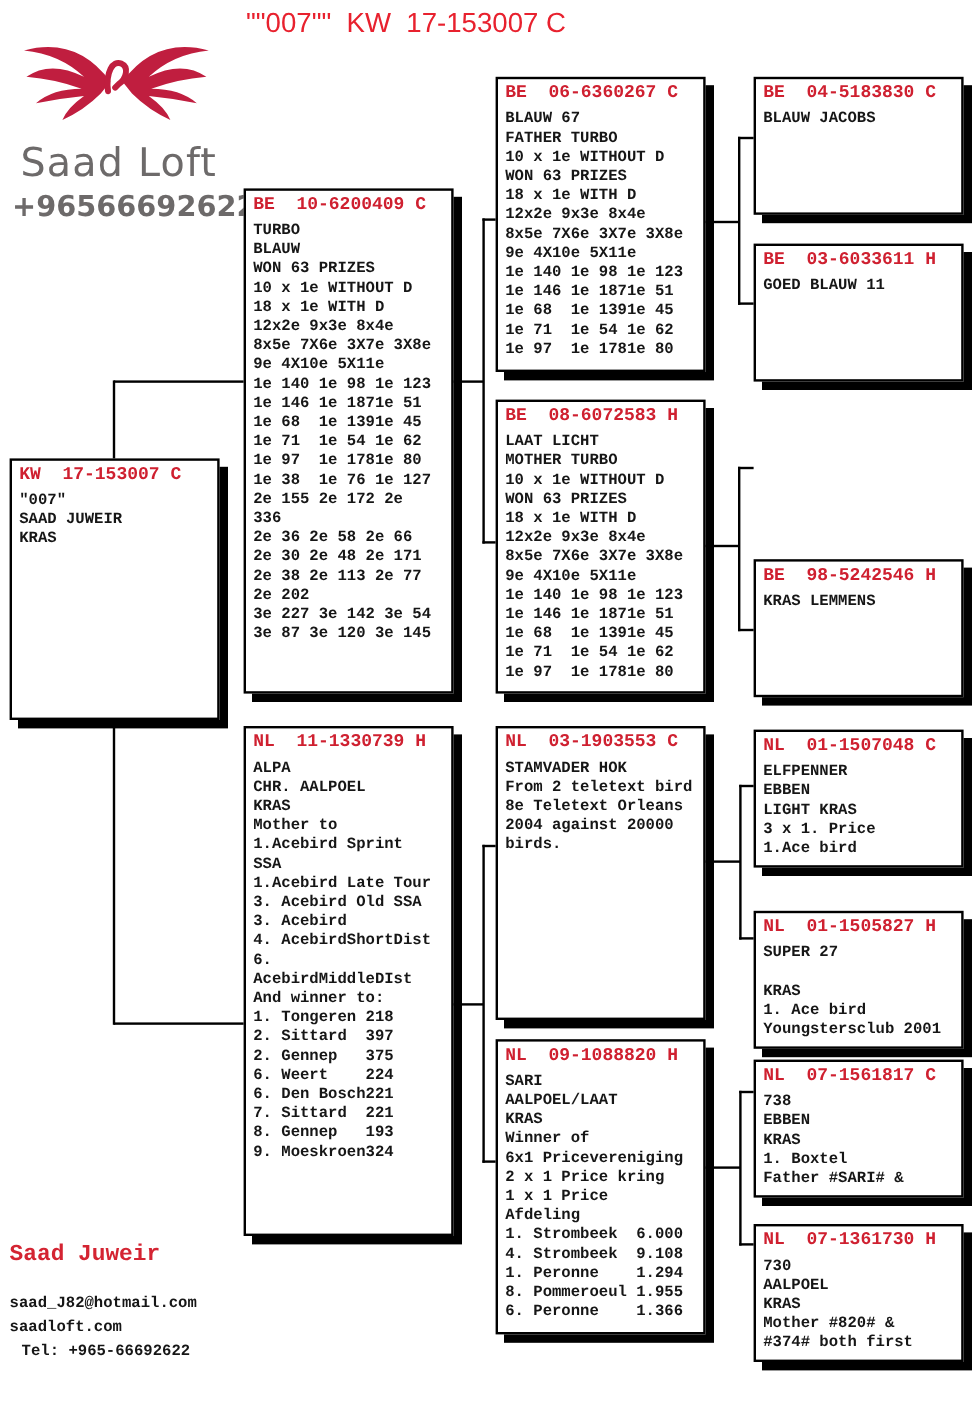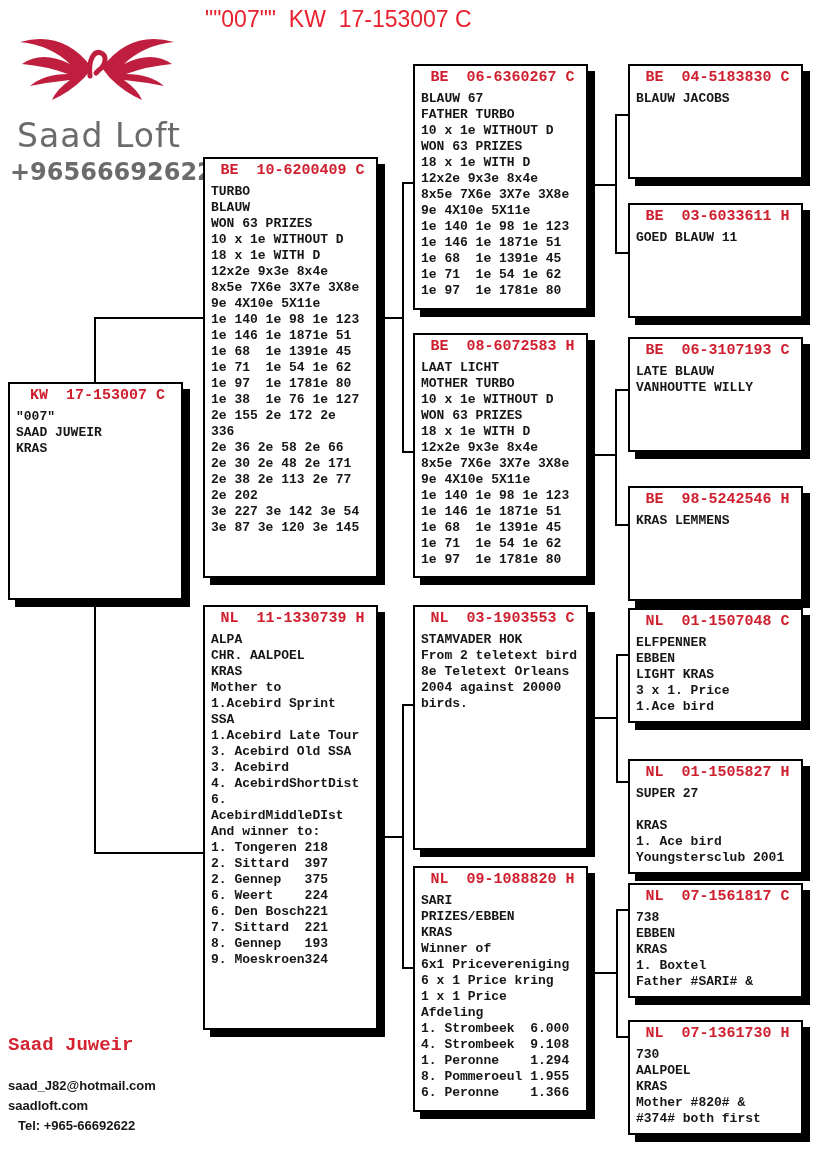--- a/index.html
+++ b/index.html
@@ -15,49 +15,49 @@
               font-family:"DejaVu Sans", sans-serif;font-size:24px;font-weight:bold;color:#6d6a6a;}
 
   .main-title{position:absolute;left:205px;top:6px;width:560px;
               font-family:"Liberation Sans", sans-serif;font-size:23px;color:#e8212e;
               white-space:pre;}
 
   
   .box{position:absolute;background:#fff;border:2px solid #000;box-sizing:border-box;
        box-shadow:7px 7px 0 #000;padding:3px 2px 0 6px;overflow:hidden;}
   .box-ring{font-family:"Liberation Mono", monospace;font-weight:bold;font-size:15px;
-            color:#cf2030;white-space:pre;margin-bottom:5px;text-align:center;}
+            color:#cf2030;white-space:pre;margin-bottom:5px;}
   .box-line{font-family:"Liberation Mono", monospace;font-weight:bold;font-size:13px;
             line-height:16px;color:#161616;white-space:pre;min-height:16px;}
 
   .box-kw   {left:8px;  top:382px; width:175px; height:218px;}
   .box-be10 {left:203px;top:157px; width:175px; height:421px;}
   .box-nl11 {left:203px;top:605px; width:175px; height:425px;}
   .box-be06 {left:413px;top:64px;  width:175px; height:246px;}
   .box-be08 {left:413px;top:333px; width:175px; height:245px;}
   .box-nl03 {left:413px;top:605px; width:175px; height:245px;}
   .box-nl09 {left:413px;top:866px; width:175px; height:246px;}
   .box-be04 {left:628px;top:64px;  width:175px; height:115px;}
   .box-be03 {left:628px;top:203px; width:175px; height:115px;}
   .box-be06b{left:628px;top:337px; width:175px; height:115px;}
-  .box-be98 {left:628px;top:466px; width:175px; height:115px;margin-top:20px;}
+  .box-be98 {left:628px;top:466px; width:175px; height:115px;}
   .box-nl01a{left:628px;top:608px; width:175px; height:115px;}
   .box-nl01b{left:628px;top:759px; width:175px; height:115px;}
   .box-nl07a{left:628px;top:883px; width:175px; height:115px;}
   .box-nl07b{left:628px;top:1020px;width:175px; height:115px;}
 
   
   .hline,.vline{position:absolute;background:#000;}
   .hline{height:2px;}
   .vline{width:2px;}
 
   
   .owner{position:absolute;left:8px;top:1034px;font-family:"Liberation Mono", monospace;
          font-weight:bold;font-size:19px;color:#d42432;}
-  .contact{position:absolute;left:8px;font-family:Liberation Sans, sans-serif;
+  .contact{position:absolute;left:8px;font-family:Liberation Mono, monospace;
            font-weight:bold;font-size:13px;color:#161616;}
   .contact-email{top:1078px;} .contact-site{top:1098px;} .contact-tel{top:1118px;margin-left:10px;}
   .credit{position:absolute;right:2px;top:1190px;font-family:"Liberation Mono", monospace;
           font-weight:bold;font-style:italic;font-size:12px;color:#161616;}
 </style>
 </head>
 <body>
 
 <div class="page">
 
@@ -181,25 +181,25 @@
         <div class="box-line">From 2 teletext bird</div>
         <div class="box-line">8e Teletext Orleans</div>
         <div class="box-line">2004 against 20000</div>
         <div class="box-line">birds.</div>
       </div>
   </div>
   <div class="box box-nl09">
     <div class="box-ring">NL  09-1088820 H</div>
     <div>
         <div class="box-line">SARI</div>
-        <div class="box-line">PRIZES/EBBEN</div>
+        <div class="box-line">AALPOEL/LAAT</div>
         <div class="box-line">KRAS</div>
         <div class="box-line">Winner of</div>
         <div class="box-line">6x1 Pricevereniging</div>
-        <div class="box-line">6 x 1 Price kring</div>
+        <div class="box-line">2 x 1 Price kring</div>
         <div class="box-line">1 x 1 Price</div>
         <div class="box-line">Afdeling</div>
         <div class="box-line">1. Strombeek  6.000</div>
         <div class="box-line">4. Strombeek  9.108</div>
         <div class="box-line">1. Peronne    1.294</div>
         <div class="box-line">8. Pommeroeul 1.955</div>
         <div class="box-line">6. Peronne    1.366</div>
       </div>
   </div>
 
@@ -208,27 +208,20 @@
     <div>
         <div class="box-line">BLAUW JACOBS</div>
       </div>
   </div>
   <div class="box box-be03">
     <div class="box-ring">BE  03-6033611 H</div>
     <div>
         <div class="box-line">GOED BLAUW 11</div>
       </div>
   </div>
-  <div class="box box-be06b">
-    <div class="box-ring">BE  06-3107193 C</div>
-    <div>
-        <div class="box-line">LATE BLAUW</div>
-        <div class="box-line">VANHOUTTE WILLY</div>
-      </div>
-  </div>
   <div class="box box-be98">
     <div class="box-ring">BE  98-5242546 H</div>
     <div>
         <div class="box-line">KRAS LEMMENS</div>
       </div>
   </div>
   <div class="box box-nl01a">
     <div class="box-ring">NL  01-1507048 C</div>
     <div>
         <div class="box-line">ELFPENNER</div>

